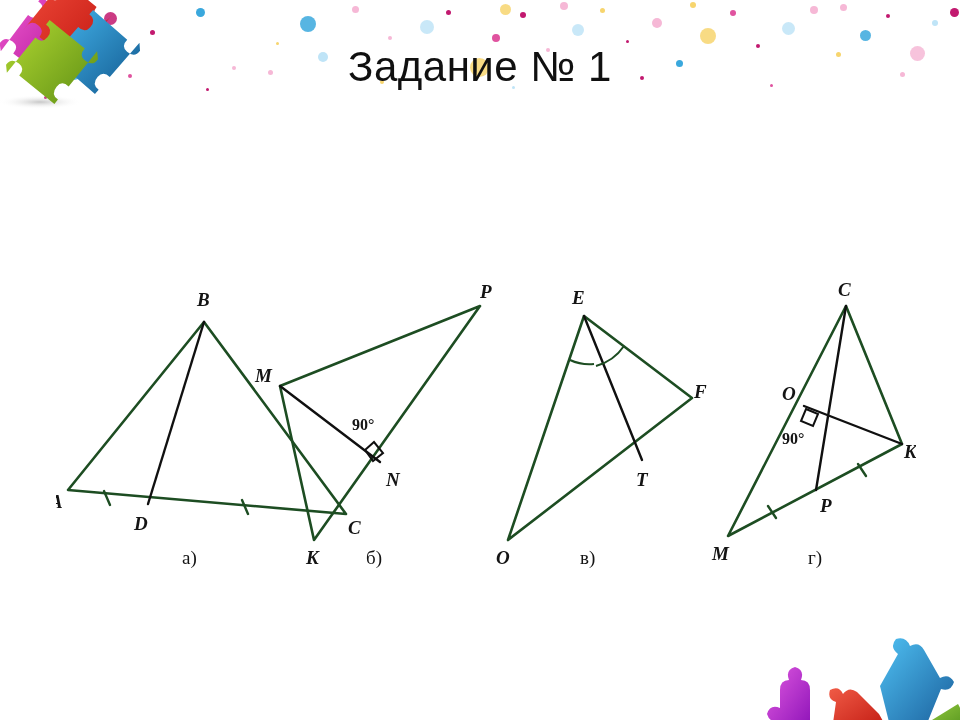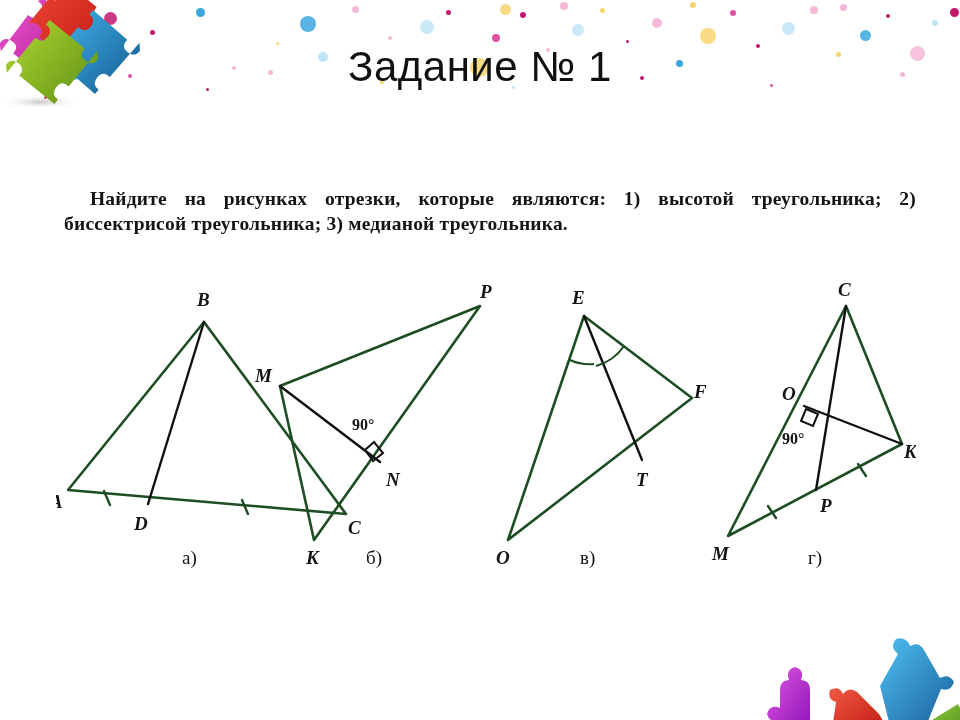--- a/index.html
+++ b/index.html
@@ -189,25 +189,20 @@
 
       <path d="M18 62 L50 30 q6 7 12 1 q7 -7 0 -13 L66 14 L98 46 q-7 6 -1 12 q7 7 13 0 L110 50
                L78 82 q-6 -7 -12 -1 q-7 7 0 13 L62 98 L30 66 q7 -6 1 -12 q-7 -7 -13 0 Z" transform="translate(-6,16) rotate(-6 64 56)" fill="url(#gGrn)"></path>
     </svg>
   </div>
 
   <div id="page-title">Задание № 1</div>
 
   <div id="worksheet">
 
-    <div id="problem-text">
-      <span class="indent"></span><span>Найдите на рисунках отрезки, которые являются: 1) высотой</span>
-      <span>треугольника; 2) биссектрисой треугольника; 3) медианой</span>
-      <span>треугольника.</span>
-    </div>
 
     <div id="figures">
       <svg width="860" height="290" viewBox="0 0 860 290">
 
         <g>
 
           <path class="side" d="M12 212 L148 44 L290 236 Z"></path>
           <line class="cevian" x1="148" y1="44" x2="92" y2="226"></line>
 
           <line class="tick" x1="48" y1="213" x2="54" y2="227"></line>

